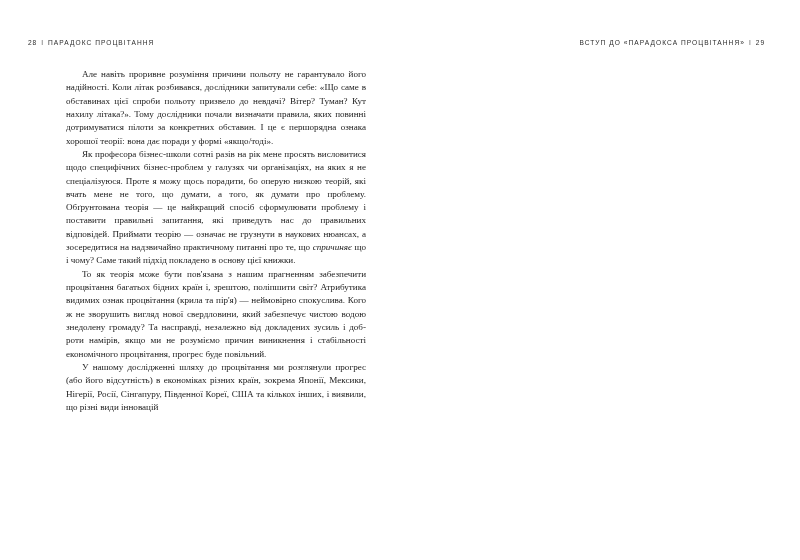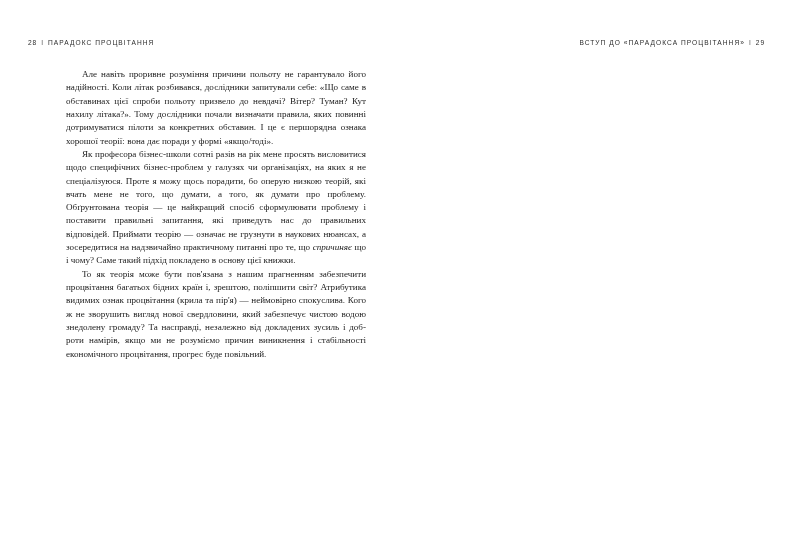--- a/index.html
+++ b/index.html
@@ -91,20 +91,21 @@
   <div class="page page-left">
 
     <div class="running-head">
       <span class="folio">28</span><span class="rule">I</span><span>ПАРАДОКС ПРОЦВІТАННЯ</span>
     </div>
 
     <div class="textblock">
       <p>Але навіть проривне розуміння причини польоту не гаранту­вало його надійності. Коли літак розбивався, дослідники запиту­вали себе: «Що саме в обставинах цієї спроби польоту призвело до невдачі? Вітер? Туман? Кут нахилу літака?». Тому дослідники почали визначати правила, яких повинні дотримуватися піло­ти за конкретних обставин. І це є першорядна ознака хорошої теорії: вона дає поради у формі «якщо/тоді».</p>
       <p id="left-para-2">Як професора бізнес-школи сотні разів на рік мене просять висловитися щодо специфічних бізнес-проблем у галузях чи організаціях, на яких я не спеціалізуюся. Проте я можу щось порадити, бо оперую низкою теорій, які вчать мене не того, що думати, а того, як думати про проблему. Обґрунтована теорія — це найкращий спосіб сформулювати проблему і поставити пра­вильні запитання, які приведуть нас до правильних відповідей. Приймати теорію — означає не грузнути в наукових нюансах, а зосередитися на надзвичайно практичному питанні про те, що <em>спричиняє</em> що і чому? Саме такий підхід покладено в основу цієї книжки.</p>
       <p>То як теорія може бути пов'язана з нашим прагненням за­безпечити процвітання багатьох бідних країн і, зрештою, по­ліпшити світ? Атрибутика видимих ознак процвітання (крила та пір'я) — неймовірно спокуслива. Кого ж не зворушить вигляд нової свердловини, який забезпечує чистою водою знедолену громаду? Та насправді, незалежно від докладених зусиль і доб­роти намірів, якщо ми не розуміємо причин виникнення і ста­більності економічного процвітання, прогрес буде повільний.</p>
+      <p>У нашому дослідженні шляху до процвітання ми розглянули прогрес (або його відсутність) в економіках різних країн, зок­рема Японії, Мексики, Нігерії, Росії, Сінгапуру, Південної Ко­реї, США та кількох інших, і виявили, що різні види інновацій</p>
     </div>
 
   </div>
 
   <div class="page page-right">
 
     <div class="running-head">
       <span>ВСТУП ДО «ПАРАДОКСА ПРОЦВІТАННЯ»</span><span class="rule">I</span><span class="folio">29</span>
     </div>
 

